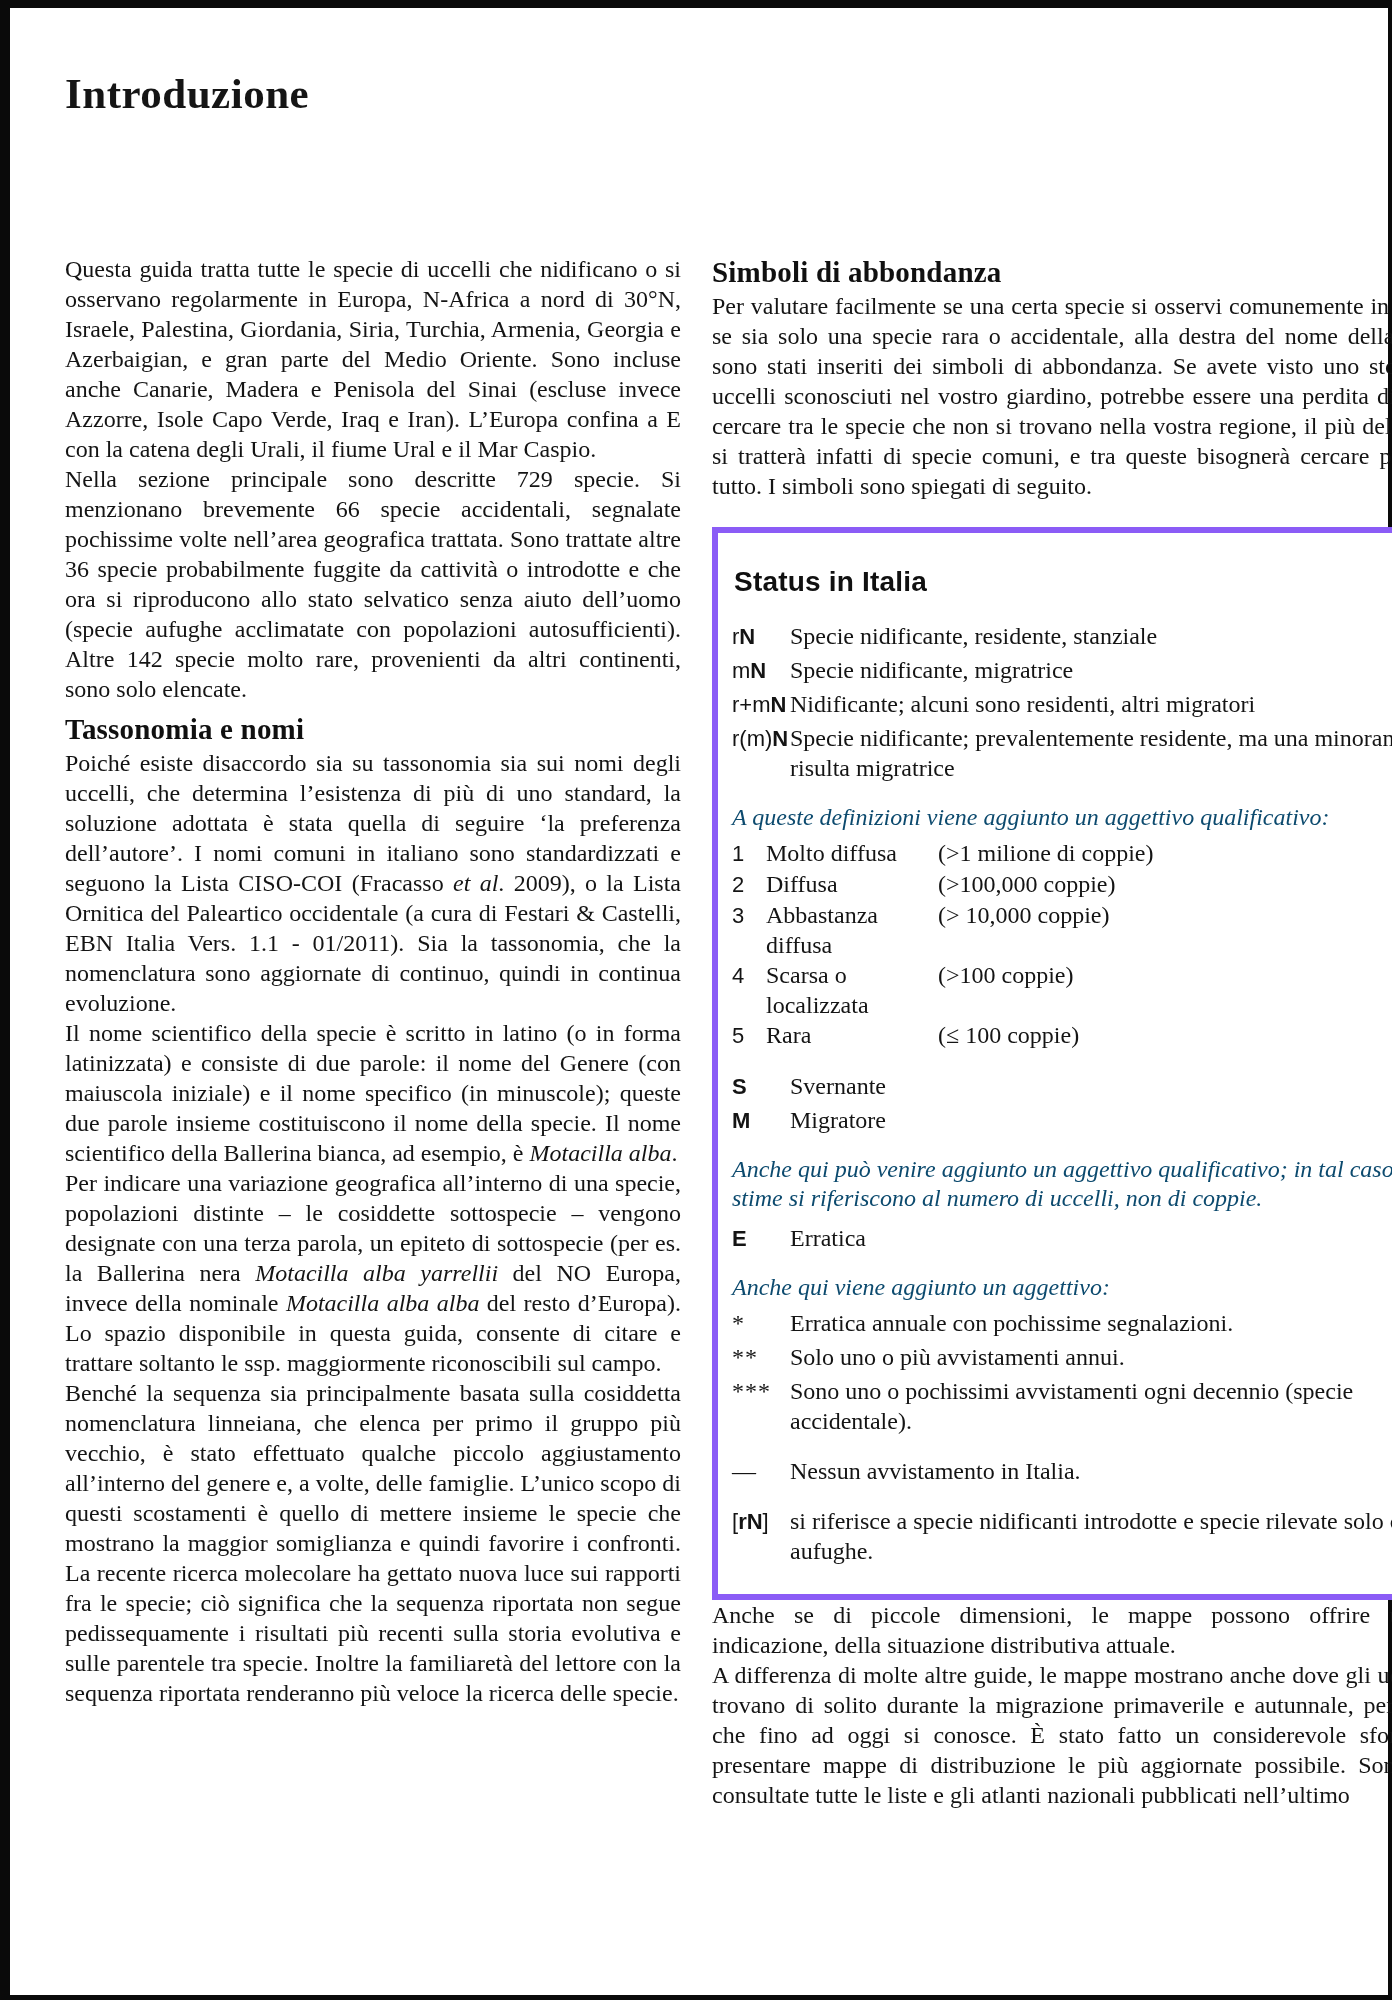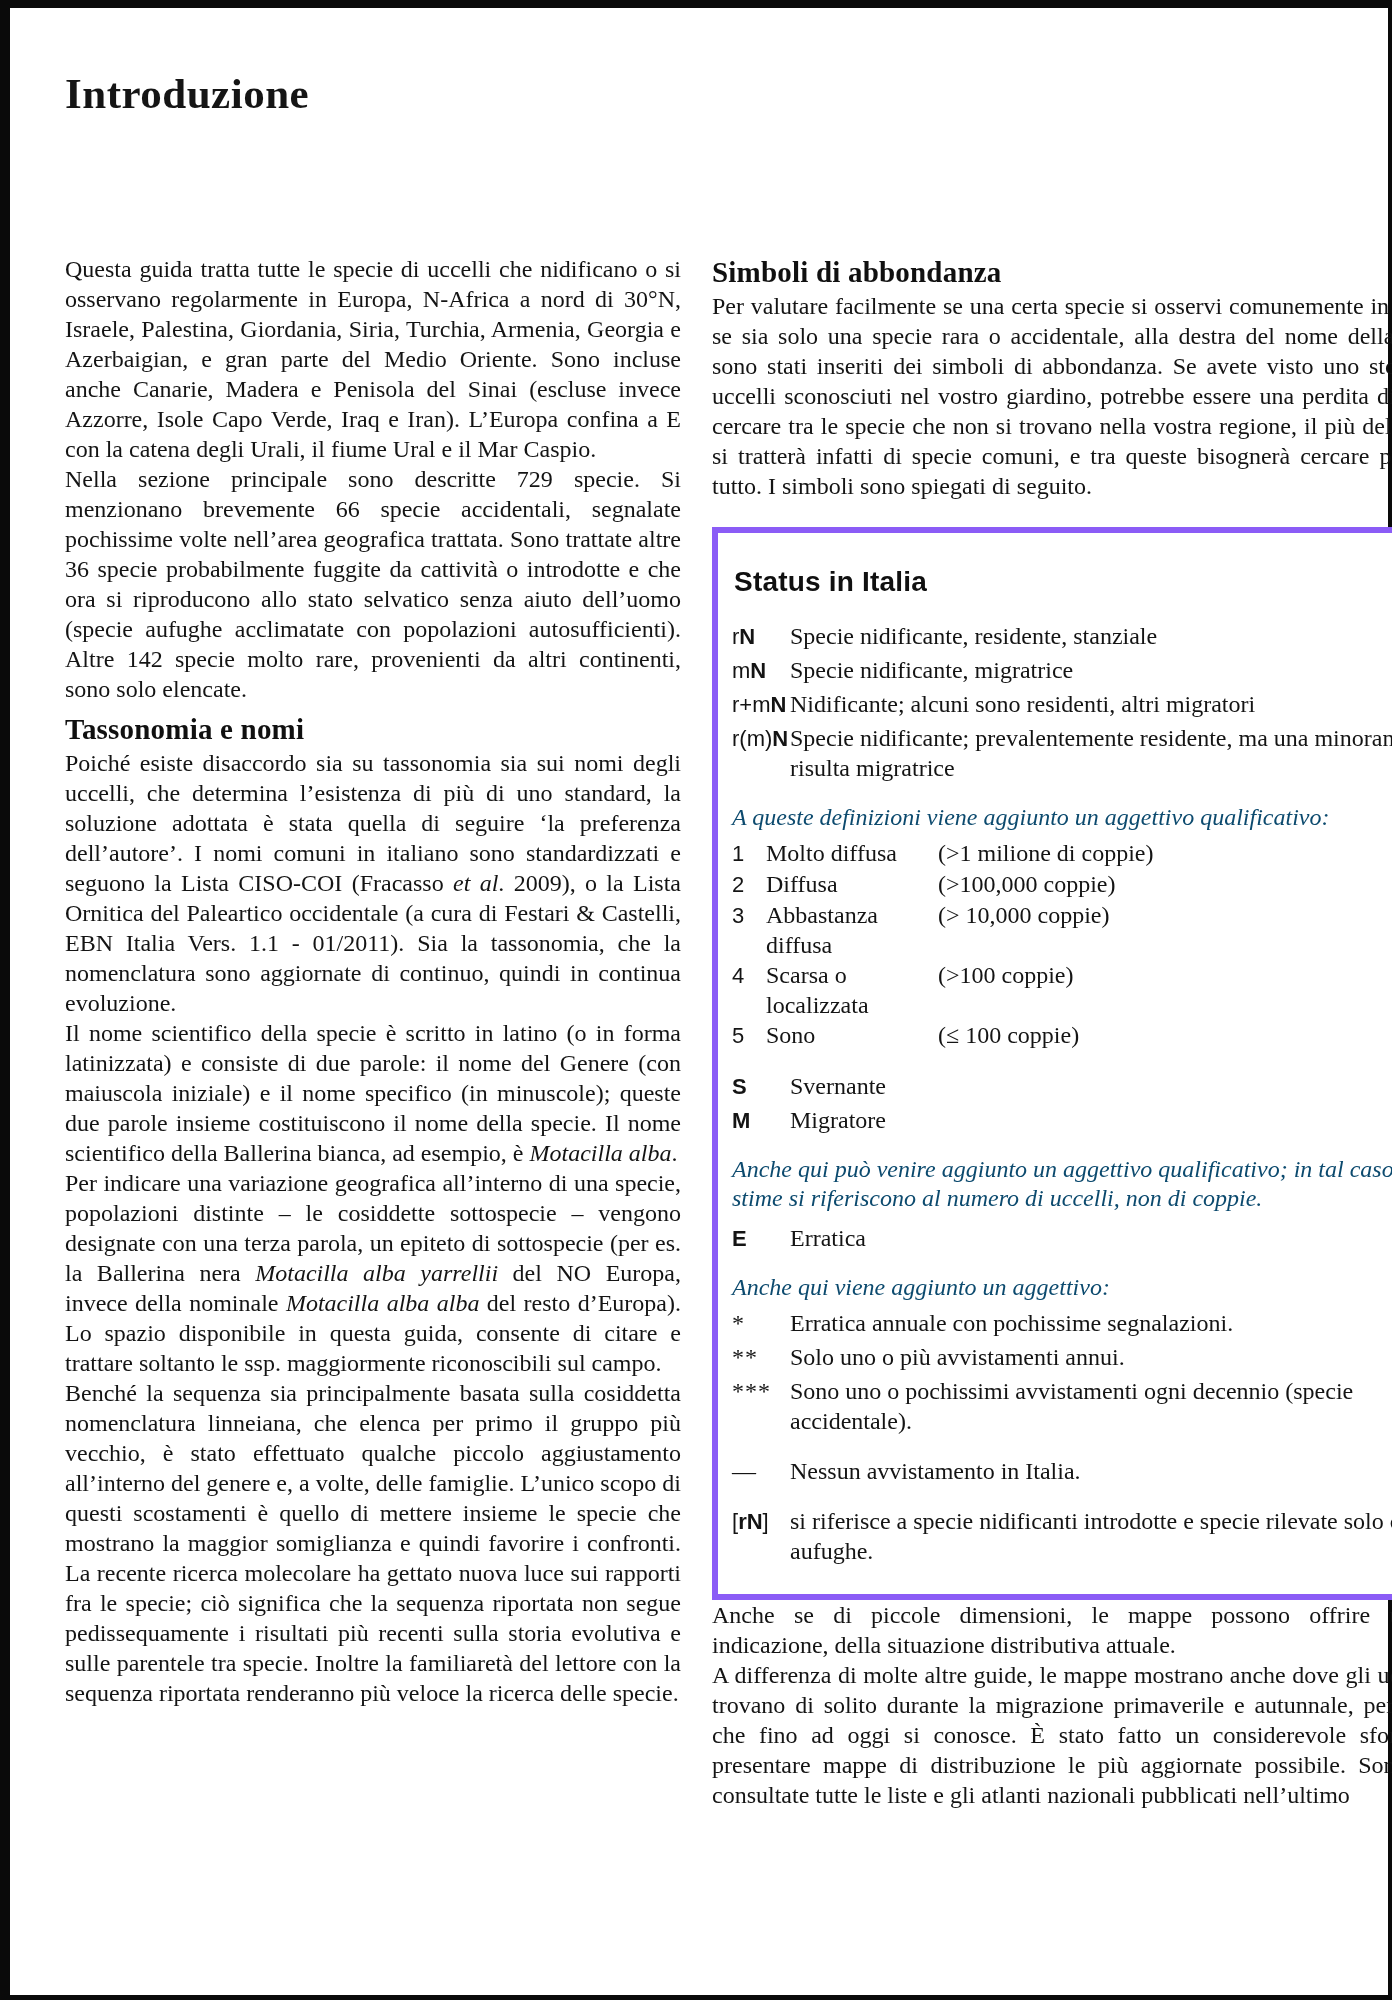--- a/index.html
+++ b/index.html
@@ -121,21 +121,21 @@
           <span class="desc">Abbastanza diffusa</span>
           <span class="desc">(&gt; 10,000 coppie)</span>
         </div>
         <div class="q-row">
           <span class="sym">4</span>
           <span class="desc">Scarsa o localizzata</span>
           <span class="desc">(&gt;100 coppie)</span>
         </div>
         <div class="q-row">
           <span class="sym">5</span>
-          <span class="desc">Sono</span>
+          <span class="desc">Rara</span>
           <span class="desc">(≤ 100 coppie)</span>
         </div>
 
         <div class="box-row gap-md">
           <span class="sym"><b>S</b></span>
           <span class="desc">Svernante</span>
         </div>
         <div class="box-row">
           <span class="sym"><b>M</b></span>
           <span class="desc">Migratore</span>

